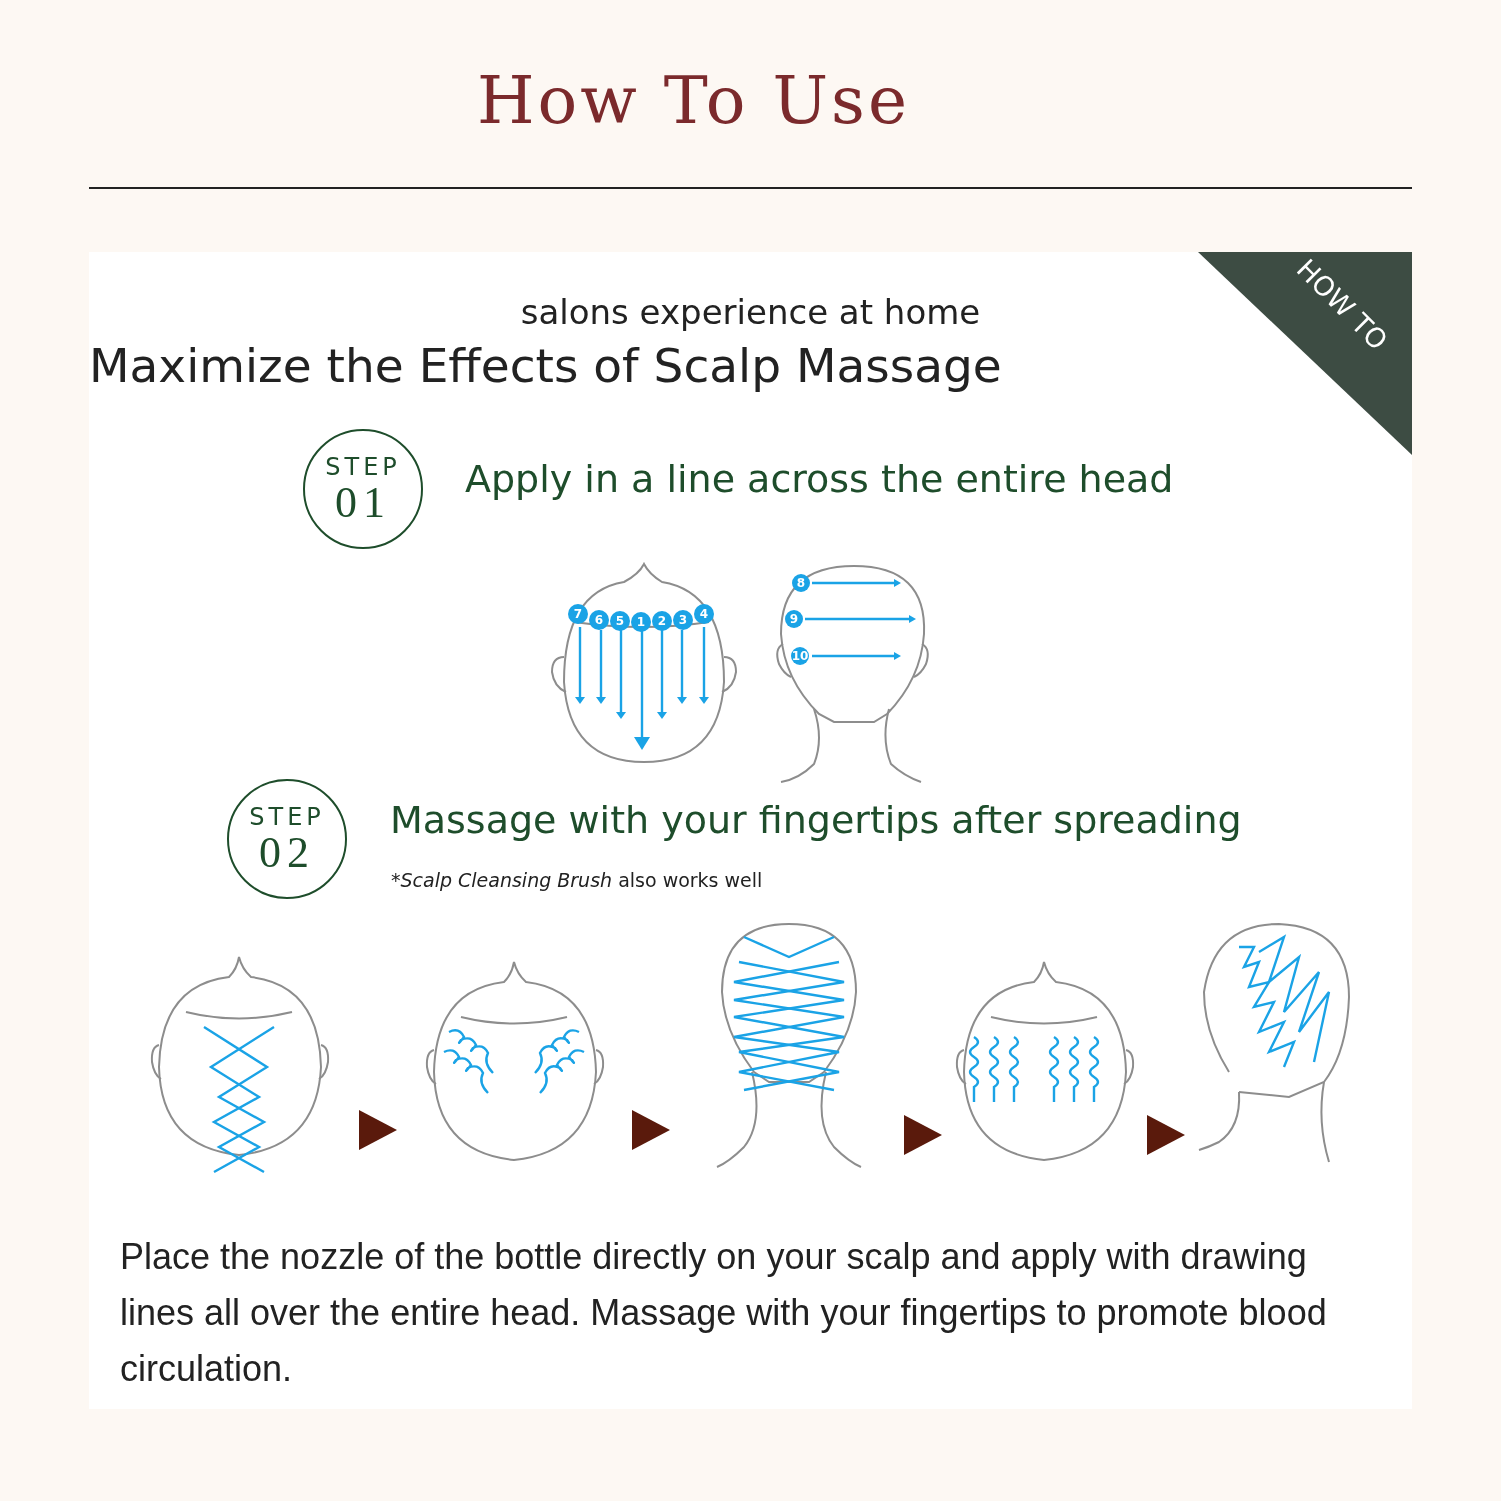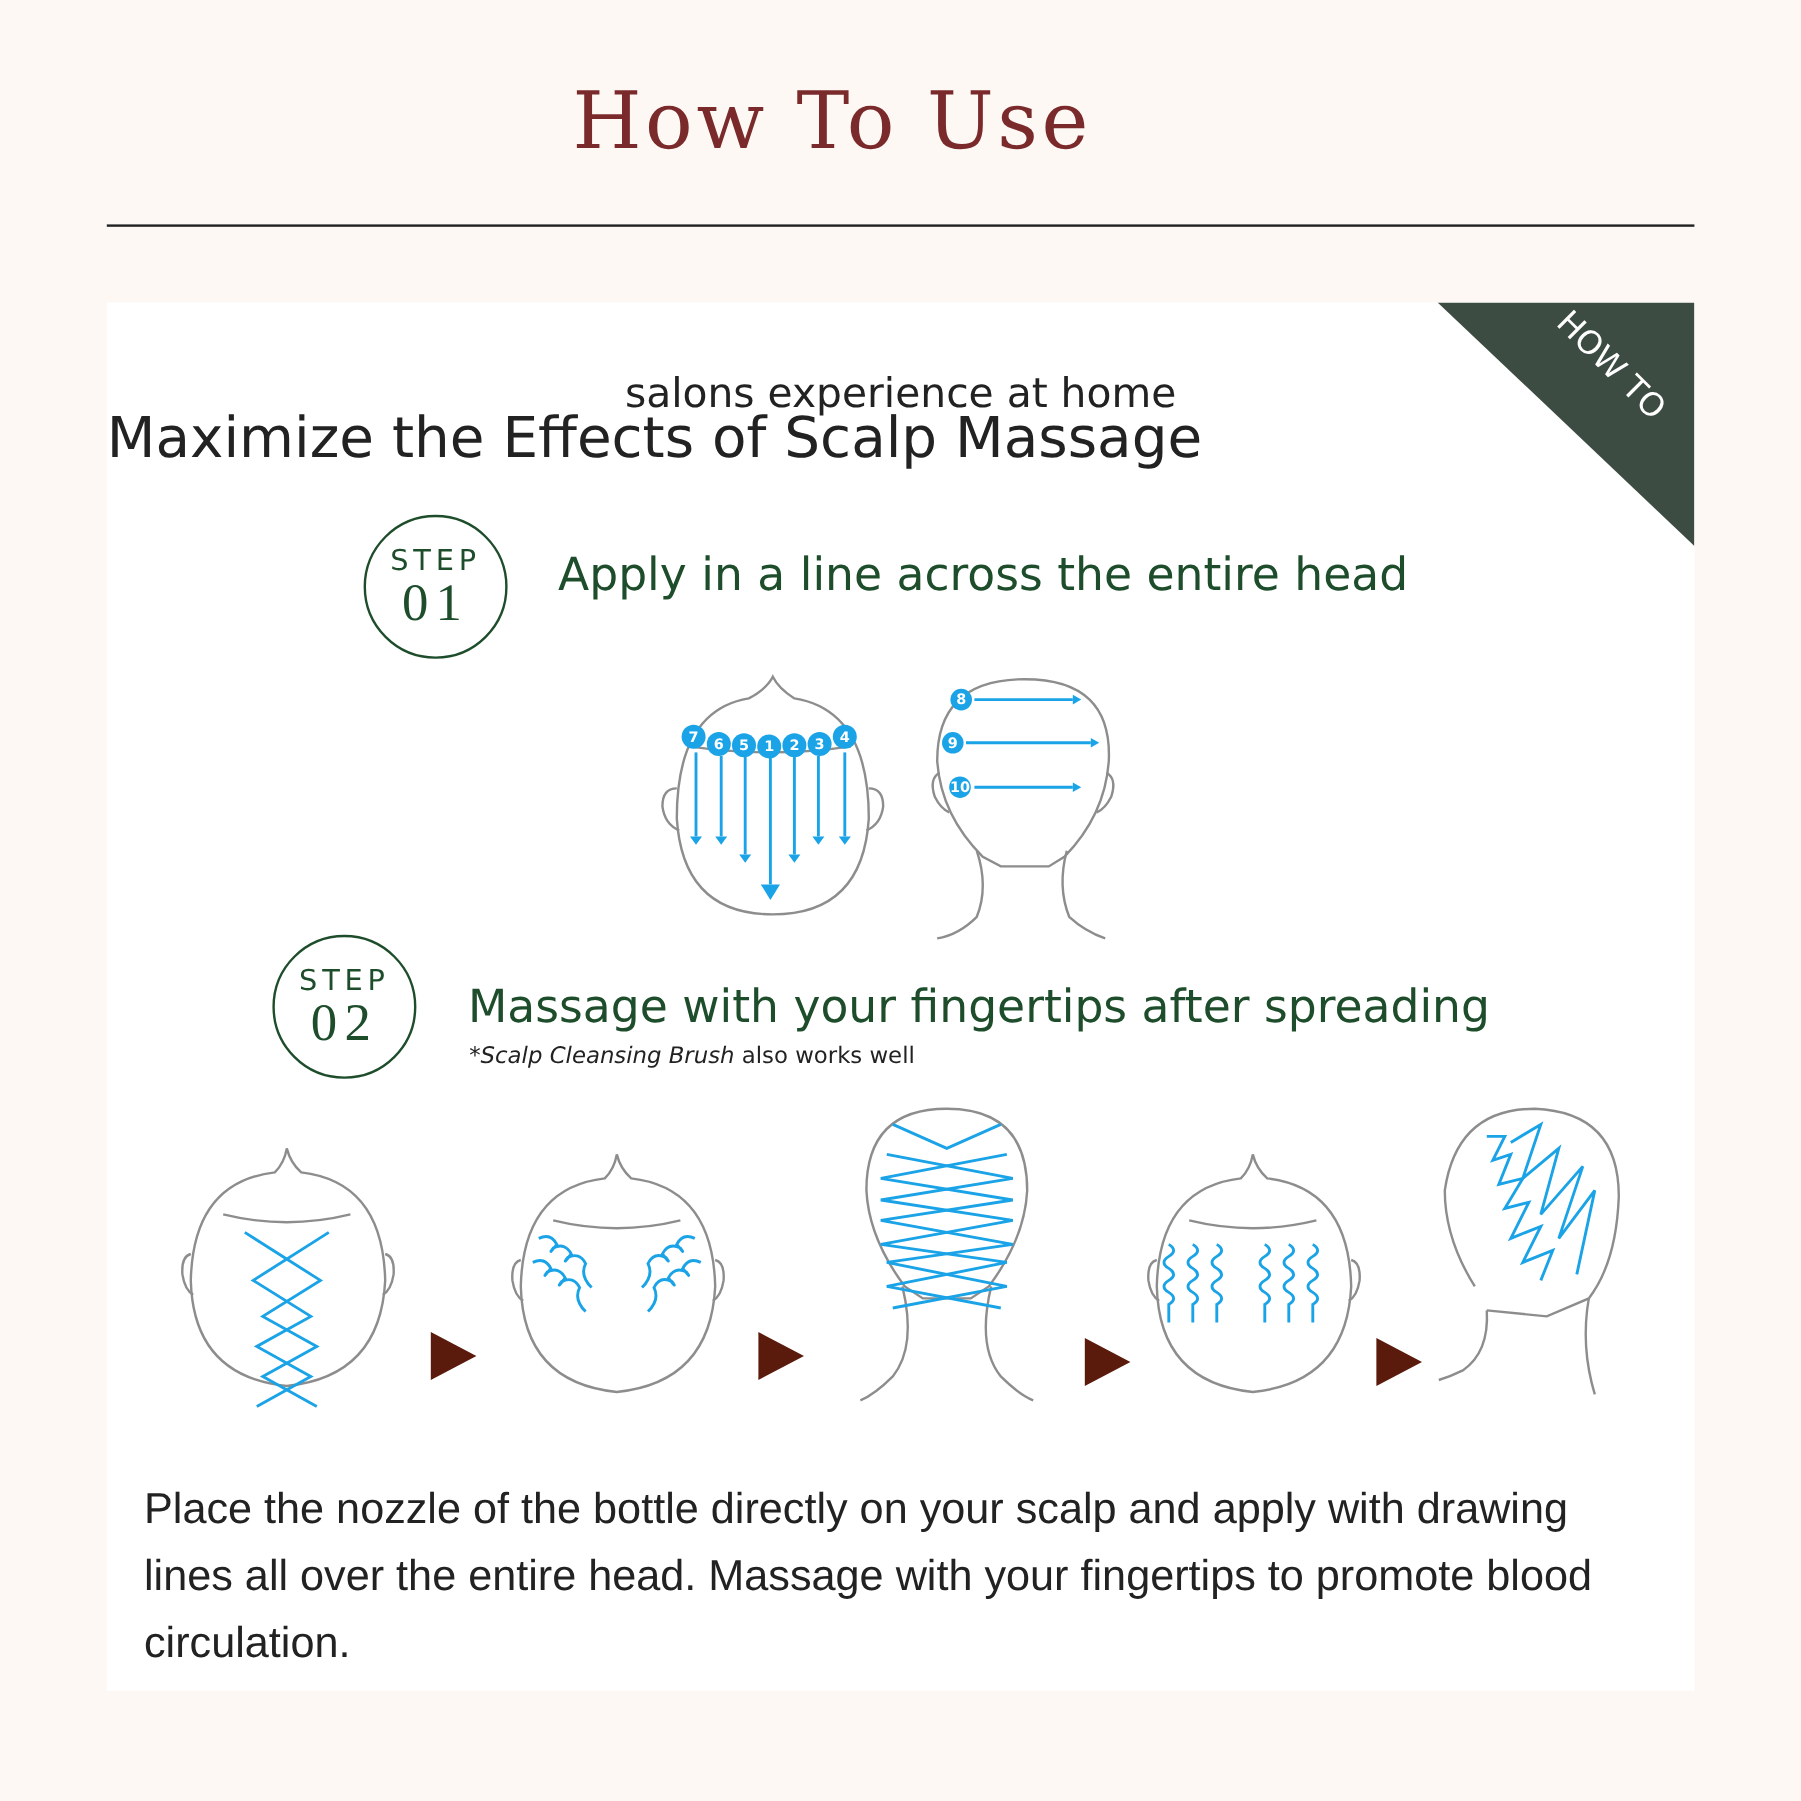--- a/index.html
+++ b/index.html
@@ -2,21 +2,21 @@
 <html><head>
 <meta charset="utf-8">
 <style>
   html,body{margin:0;padding:0;}
   body{width:1501px;height:1501px;background:#fdf8f3;position:relative;overflow:hidden;font-family:"Liberation Sans",sans-serif;}
   .title{position:absolute;left:0;width:1387px;top:62px;text-align:center;font-family:"DejaVu Serif",serif;font-weight:normal;font-size:66px;letter-spacing:3px;color:#7b2a2c;}
   .rule{position:absolute;left:89px;top:187px;width:1323px;height:2px;background:#222;}
   .panel{position:absolute;left:89px;top:252px;width:1323px;height:1157px;background:#fff;overflow:hidden;}
   .corner{position:absolute;right:0;top:0;width:0;height:0;border-top:203px solid #3d4c43;border-left:214px solid transparent;}
   .corner-text{position:absolute;right:10px;top:38px;width:120px;transform:rotate(45deg);color:#fff;font-family:"DejaVu Sans",sans-serif;font-size:27px;line-height:30px;text-align:center;}
-  .subtitle{position:absolute;left:0;width:1323px;top:40px;text-align:center;font-family:"DejaVu Sans",sans-serif;font-size:34px;color:#222;margin-top:16px;}
+  .subtitle{position:absolute;left:0;width:1323px;top:40px;text-align:center;font-family:"DejaVu Sans",sans-serif;font-size:34px;color:#222;}
   .headline{position:absolute;left:0;width:1323px;top:86px;text-align:left;font-family:"DejaVu Sans",sans-serif;font-size:47px;color:#222;}
   .step-circle{position:absolute;width:116px;height:116px;border:2px solid #1e4d2b;border-radius:50%;color:#1e4d2b;text-align:center;}
   .step-circle .lbl{position:absolute;left:0;width:100%;top:22px;font-size:24px;letter-spacing:4px;font-family:"DejaVu Sans",sans-serif;text-align:center;}
   .step-circle .num{position:absolute;left:0;width:100%;top:46px;font-size:44px;letter-spacing:6px;font-family:Liberation Serif, serif;}
   .step-title{position:absolute;font-family:"DejaVu Sans",sans-serif;font-size:38px;color:#1e4d2b;white-space:nowrap;}
   .step-note{position:absolute;font-family:"DejaVu Sans",sans-serif;font-size:19px;color:#222;white-space:nowrap;}
   .step-note i{font-style:italic;}
   .body-text{position:absolute;left:31px;top:962px;width:1270px;font-family:Liberation Sans, sans-serif;font-size:36px;line-height:56px;color:#222;margin-top:15px;}
   svg{position:absolute;overflow:visible;}
   .head{fill:none;stroke:#8d8d8d;stroke-width:2;}
@@ -108,21 +108,21 @@
         <text x="25" y="59">9</text>
       <circle class="bluefill" cx="31" cy="92" r="9"></circle>
         <text x="31" y="96">10</text>
     </g>
   </svg>
 
   <div class="step-circle" style="left:138px;top:527px;">
     <div class="lbl">STEP</div>
     <div class="num">02</div>
   </div>
-  <div class="step-title" style="left:301px;top:565px;text-align:right;">Massage with your fingertips after spreading</div>
+  <div class="step-title" style="left:301px;top:546px;text-align:right;">Massage with your fingertips after spreading</div>
   <div class="step-note" style="left:302px;top:617px;"><i>*Scalp Cleansing Brush</i><span> also works well</span></div>
 
   <svg style="left:0;top:670px;" width="1323" height="260" viewBox="0 0 1323 260">
 
     <g transform="translate(60,35)">
       <path class="head" d="M80 20 Q88 12 90 0 Q93 12 102 20 Q170 28 172 110 Q168 190 90 198 Q12 190 10 110 Q12 28 80 20 Z"></path>
       <path class="head" d="M10 88 Q2 90 3 105 Q5 118 12 122"></path>
         <path class="head" d="M172 88 Q180 90 179 105 Q177 118 170 122"></path>
       <path class="head" d="M37 55 Q90 68 143 55"></path>
       <polyline class="blue" points="55,70 118,110 70,140 115,165 70,190 115,215"></polyline>

